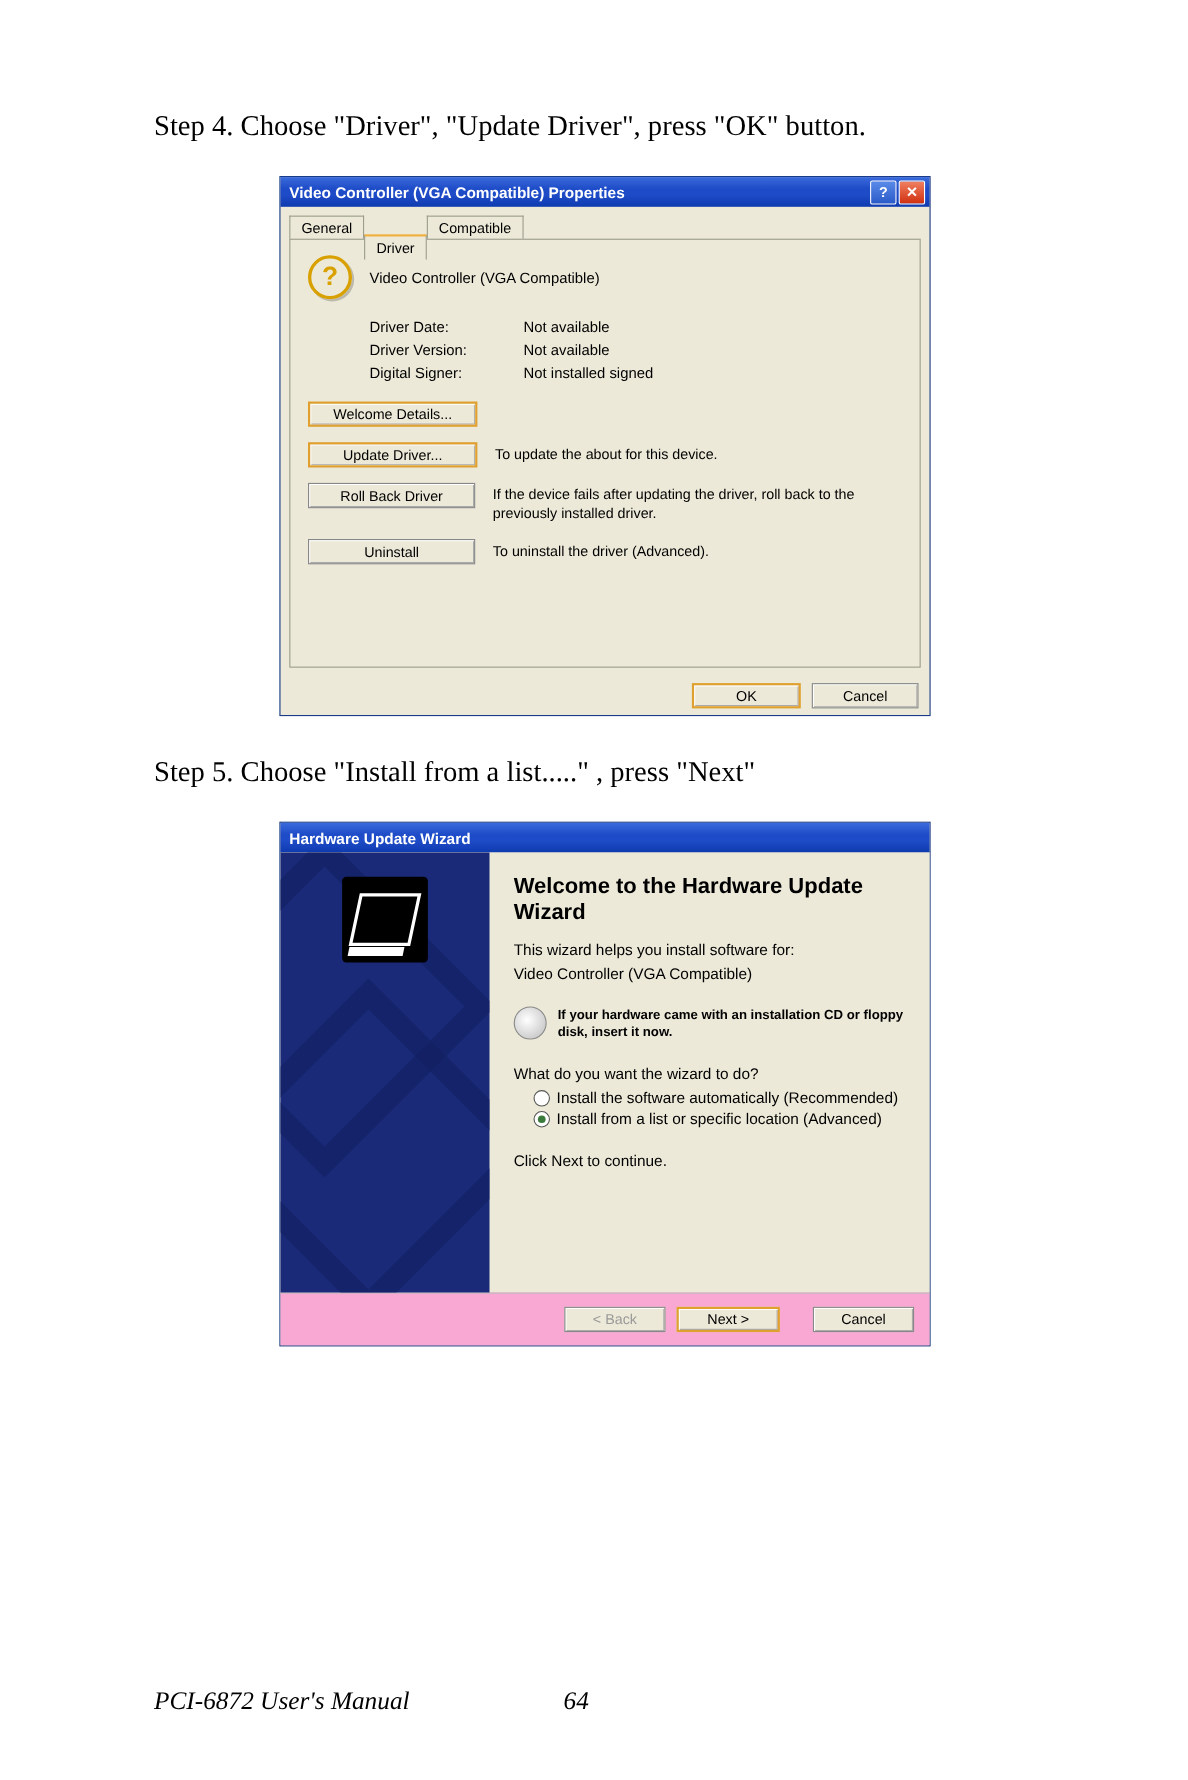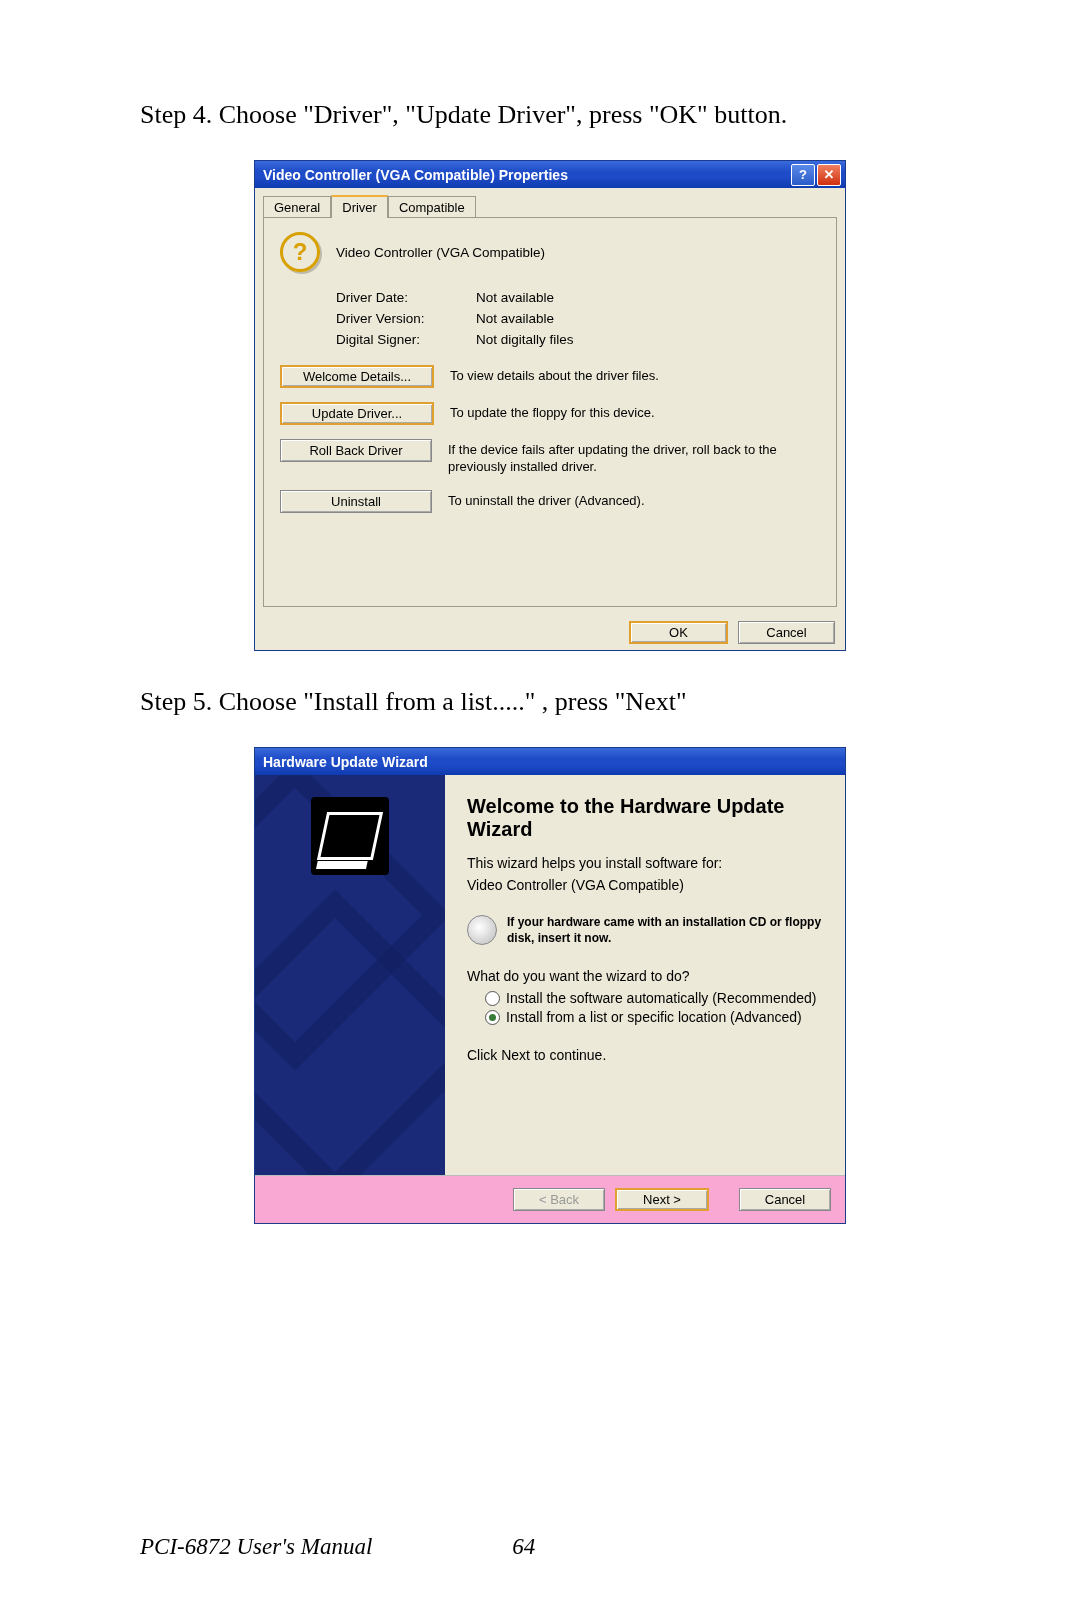--- a/index.html
+++ b/index.html
@@ -58,21 +58,21 @@
     display: flex;
     gap: 0;
   }
   .tab {
     padding: 3px 10px 3px 10px;
     border: 1px solid #9c9c8c;
     border-bottom: none;
     background: #ece9d8;
     font-size: 13px;
     position: relative;
-    top: 1px;
+    top: 19px;
   }
   .tab.active {
     background: #ece9d8;
     border-top: 2px solid #f0b040;
     z-index: 2;
   }
   .tab.inactive {
     background: #ece9d8;
     top: 2px;
   }
@@ -254,30 +254,29 @@
         <div class="kv-row">
             <div class="kv-label">Driver Date:</div>
             <div>Not available</div>
           </div>
         <div class="kv-row">
             <div class="kv-label">Driver Version:</div>
             <div>Not available</div>
           </div>
         <div class="kv-row">
             <div class="kv-label">Digital Signer:</div>
-            <div>Not digitally files</div>
+            <div>Not installed signed</div>
           </div>
       </div>
       <div class="btn-row">
         <div class="xp-btn highlight">Welcome Details...</div>
-        <div class="btn-desc">To view details about the driver files.</div>
       </div>
       <div class="btn-row">
         <div class="xp-btn highlight">Update Driver...</div>
-        <div class="btn-desc">To update the floppy for this device.</div>
+        <div class="btn-desc">To update the about for this device.</div>
       </div>
       <div class="btn-row">
         <div class="xp-btn">Roll Back Driver</div>
         <div class="btn-desc">If the device fails after updating the driver, roll back to the previously installed driver.</div>
       </div>
       <div class="btn-row">
         <div class="xp-btn">Uninstall</div>
         <div class="btn-desc">To uninstall the driver (Advanced).</div>
       </div>
     </div>

